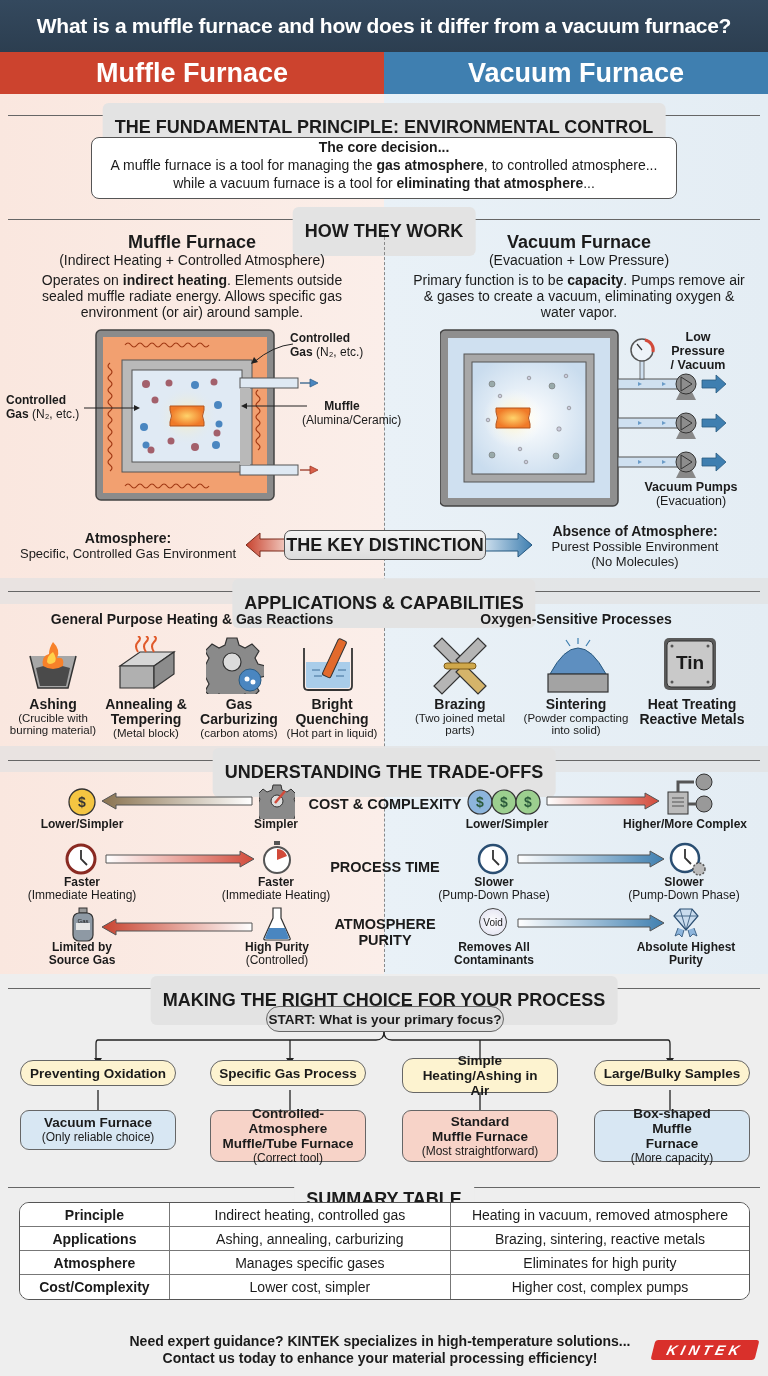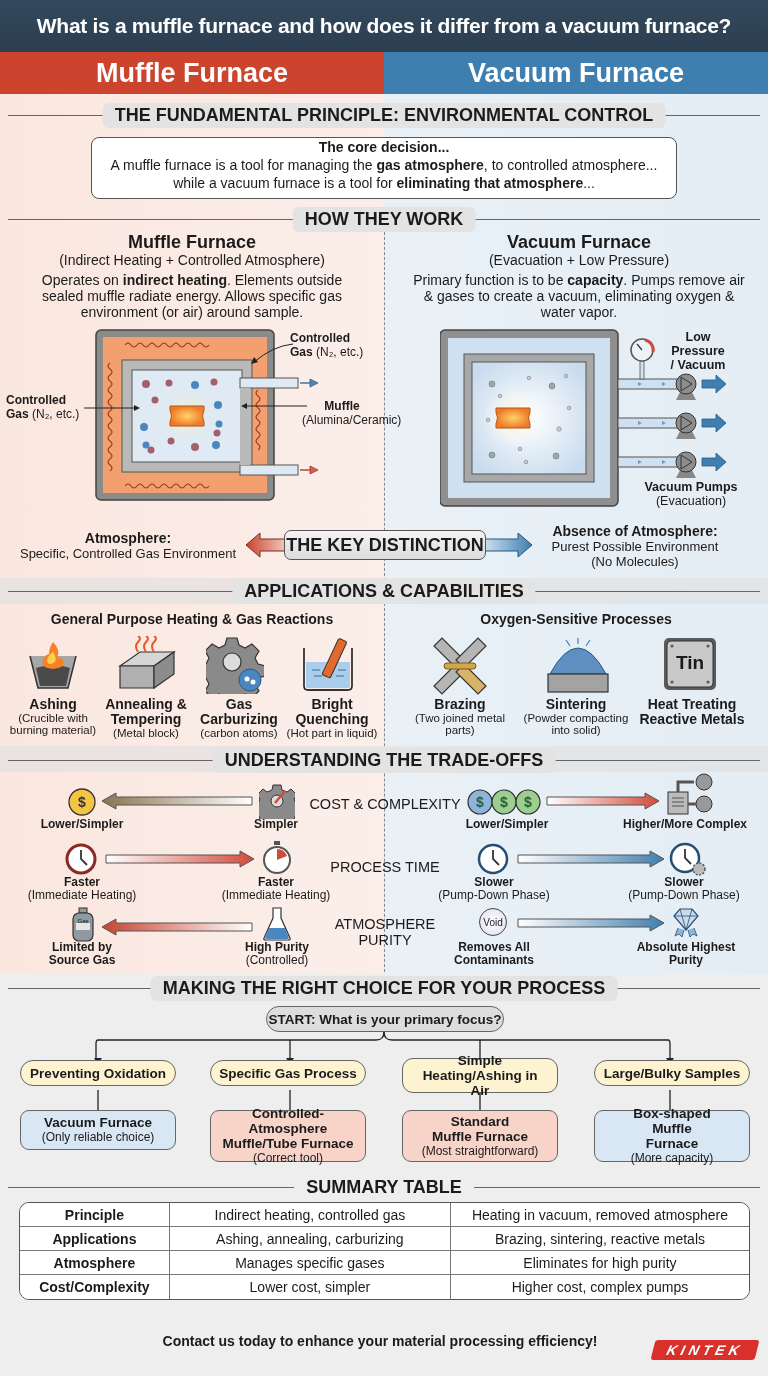--- a/index.html
+++ b/index.html
@@ -7,34 +7,34 @@
 .abs{position:absolute}
 .title-bar{left:0;top:0;width:768px;height:52px;background:linear-gradient(#34495e,#2c3e50);color:#fff;font-weight:bold;font-size:21px;display:flex;align-items:center;justify-content:center;letter-spacing:-0.3px}
 .col-head{top:52px;height:42px;color:#fff;font-weight:bold;font-size:27px;display:flex;align-items:center;justify-content:center}
 .col-head.left{left:0;width:384px;background:#cc432e}
 .col-head.right{left:384px;width:384px;background:#3f7fb0}
 .bg-left{left:0;top:94px;width:384px;height:880px;background:linear-gradient(90deg,#fae7df,#fbeee9)}
 .bg-right{left:384px;top:94px;width:384px;height:880px;background:linear-gradient(90deg,#e9f1f7,#e4edf4)}
 .bg-bottom{left:0;top:974px;width:768px;height:402px;background:#eeeeee}
 .divider{left:384px;width:0;border-left:1.5px dashed #888}
 .sec-line{left:8px;width:752px;height:1px;background:#666}
-.sec-title{transform:translateX(-50%);left:384px;background:#e3e3e3;padding:2px 12px;font-weight:bold;font-size:18px;white-space:nowrap;border-radius:6px;color:#1b1b1b}
+.sec-title{transform:translateX(-50%);left:384px;background:#e3e3e3;padding:14px 12px;font-weight:bold;font-size:18px;white-space:nowrap;border-radius:6px;color:#1b1b1b}
 .core-box{left:91px;top:137px;width:586px;height:62px;background:#fff;border:1px solid #555;border-radius:8px;text-align:center;font-size:14px;line-height:18px;}
 .core-box b{font-weight:bold}
 .hw-title{font-weight:bold;font-size:18px;text-align:center}
 .hw-sub{font-size:14px;text-align:center}
 .hw-desc{font-size:14px;text-align:center;line-height:16px}
 .lbl{font-size:12px;text-align:center;line-height:14px}
 .lbl b{font-weight:bold}
 .app-name{font-weight:bold;font-size:14px;line-height:15px;text-align:center}
 .app-sub{font-size:11.5px;line-height:12px;text-align:center}
 .sub-head{font-weight:bold;font-size:14px;text-align:center}
 .to-lbl{font-weight:bold;font-size:12px;text-align:center;line-height:13px}
 .to-sub{font-size:12px;text-align:center;line-height:13px}
-.to-mid{font-weight:normal;font-size:14.5px;text-align:center;line-height:16px}
+.to-mid{font-weight:bold;font-size:14.5px;text-align:center;line-height:16px}
 .node{border:1px solid #666;border-radius:9px;text-align:center;font-size:13.5px;font-weight:bold;display:flex;flex-direction:column;align-items:center;justify-content:center;line-height:15px}
 .node .s{font-weight:normal;font-size:12px}
 .q-node{background:#fdf3d0}
 .r-red{background:#f7d3c8}
 .r-blue{background:#d8e7f3}
 table.sum{border-collapse:separate;border-spacing:0;width:731px;font-size:14px;border:1px solid #555;border-radius:10px;overflow:hidden}
 table.sum td,table.sum th{height:24px;text-align:center;border-right:1px solid #777;border-bottom:1px solid #777;background:#fff}
 table.sum th{font-weight:bold;height:25px}
 table.sum tr td:last-child,table.sum tr th:last-child{border-right:none}
 table.sum tr:last-child td{border-bottom:none}
@@ -516,15 +516,16 @@
   <tr>
           <td>Cost/Complexity</td>
           <td>Lower cost, simpler</td>
           <td>Higher cost, complex pumps</td>
         </tr>
 </tbody>
     </table>
 </div>
 
 <div class="abs footer">
+  <div>Need expert guidance? KINTEK specializes in high-temperature solutions...</div>
   <div>Contact us today to enhance your material processing efficiency!</div>
 </div>
 <div class="abs logo">KINTEK</div>
 
 </body></html>

